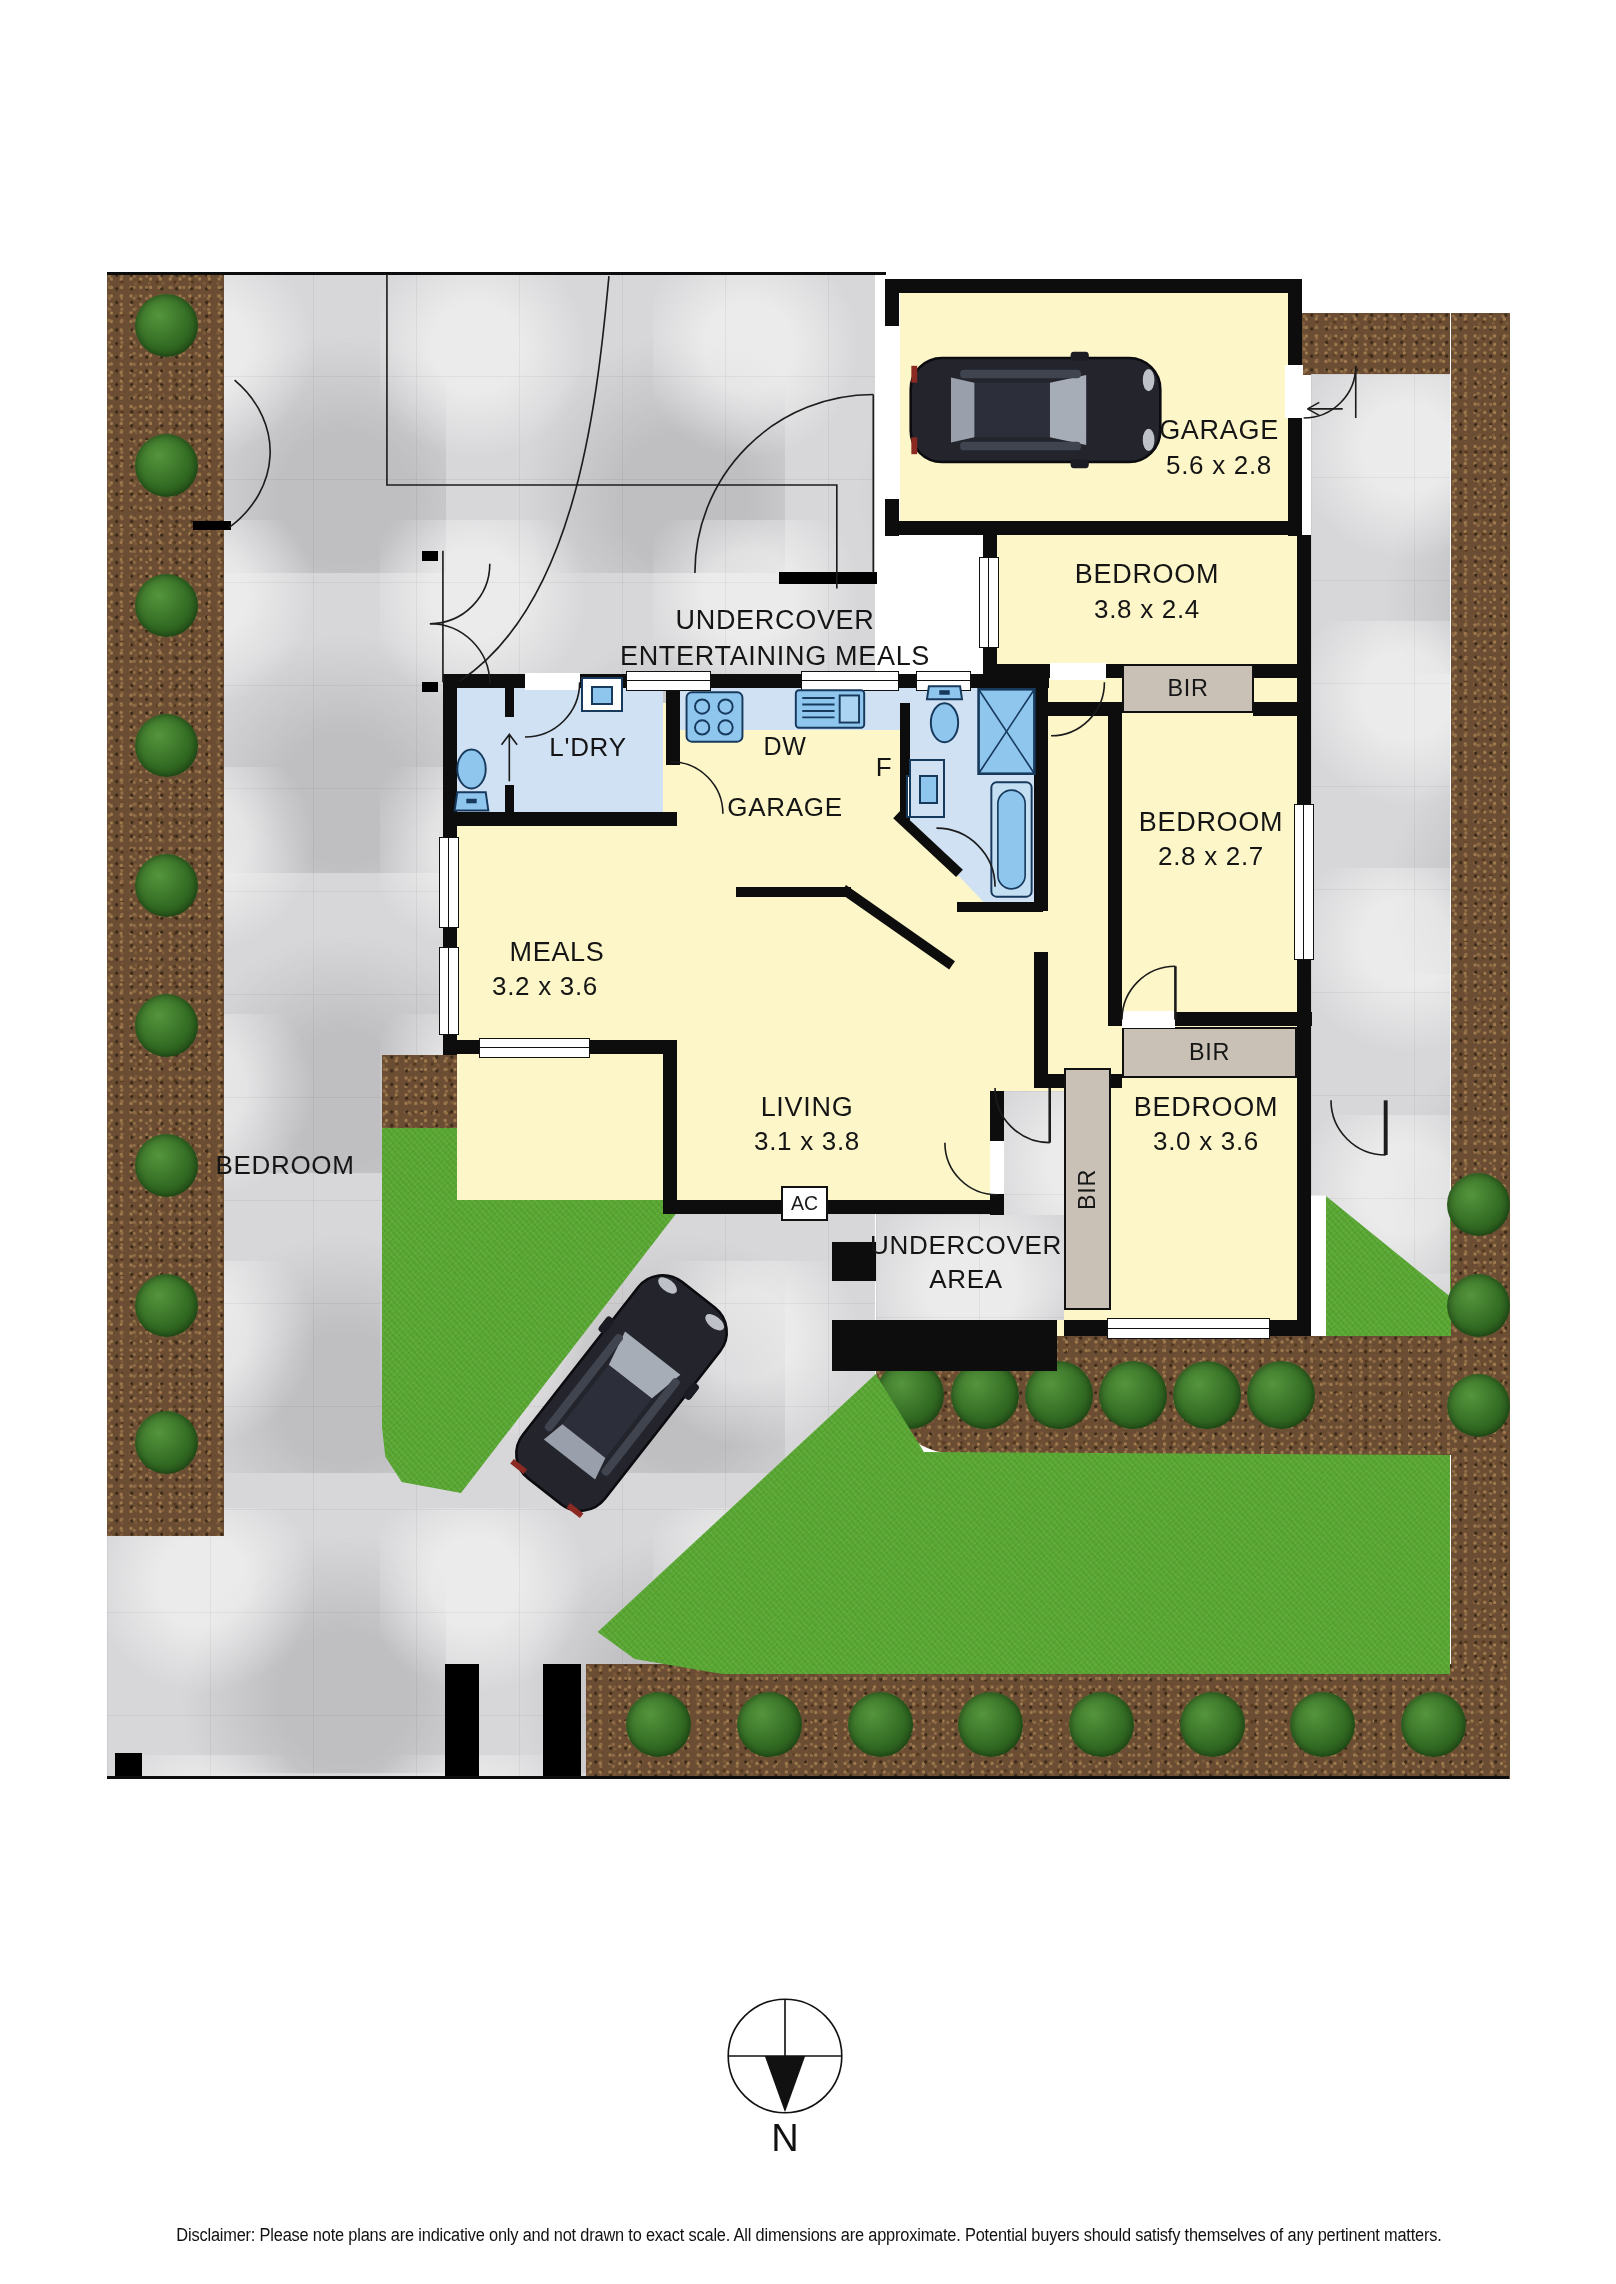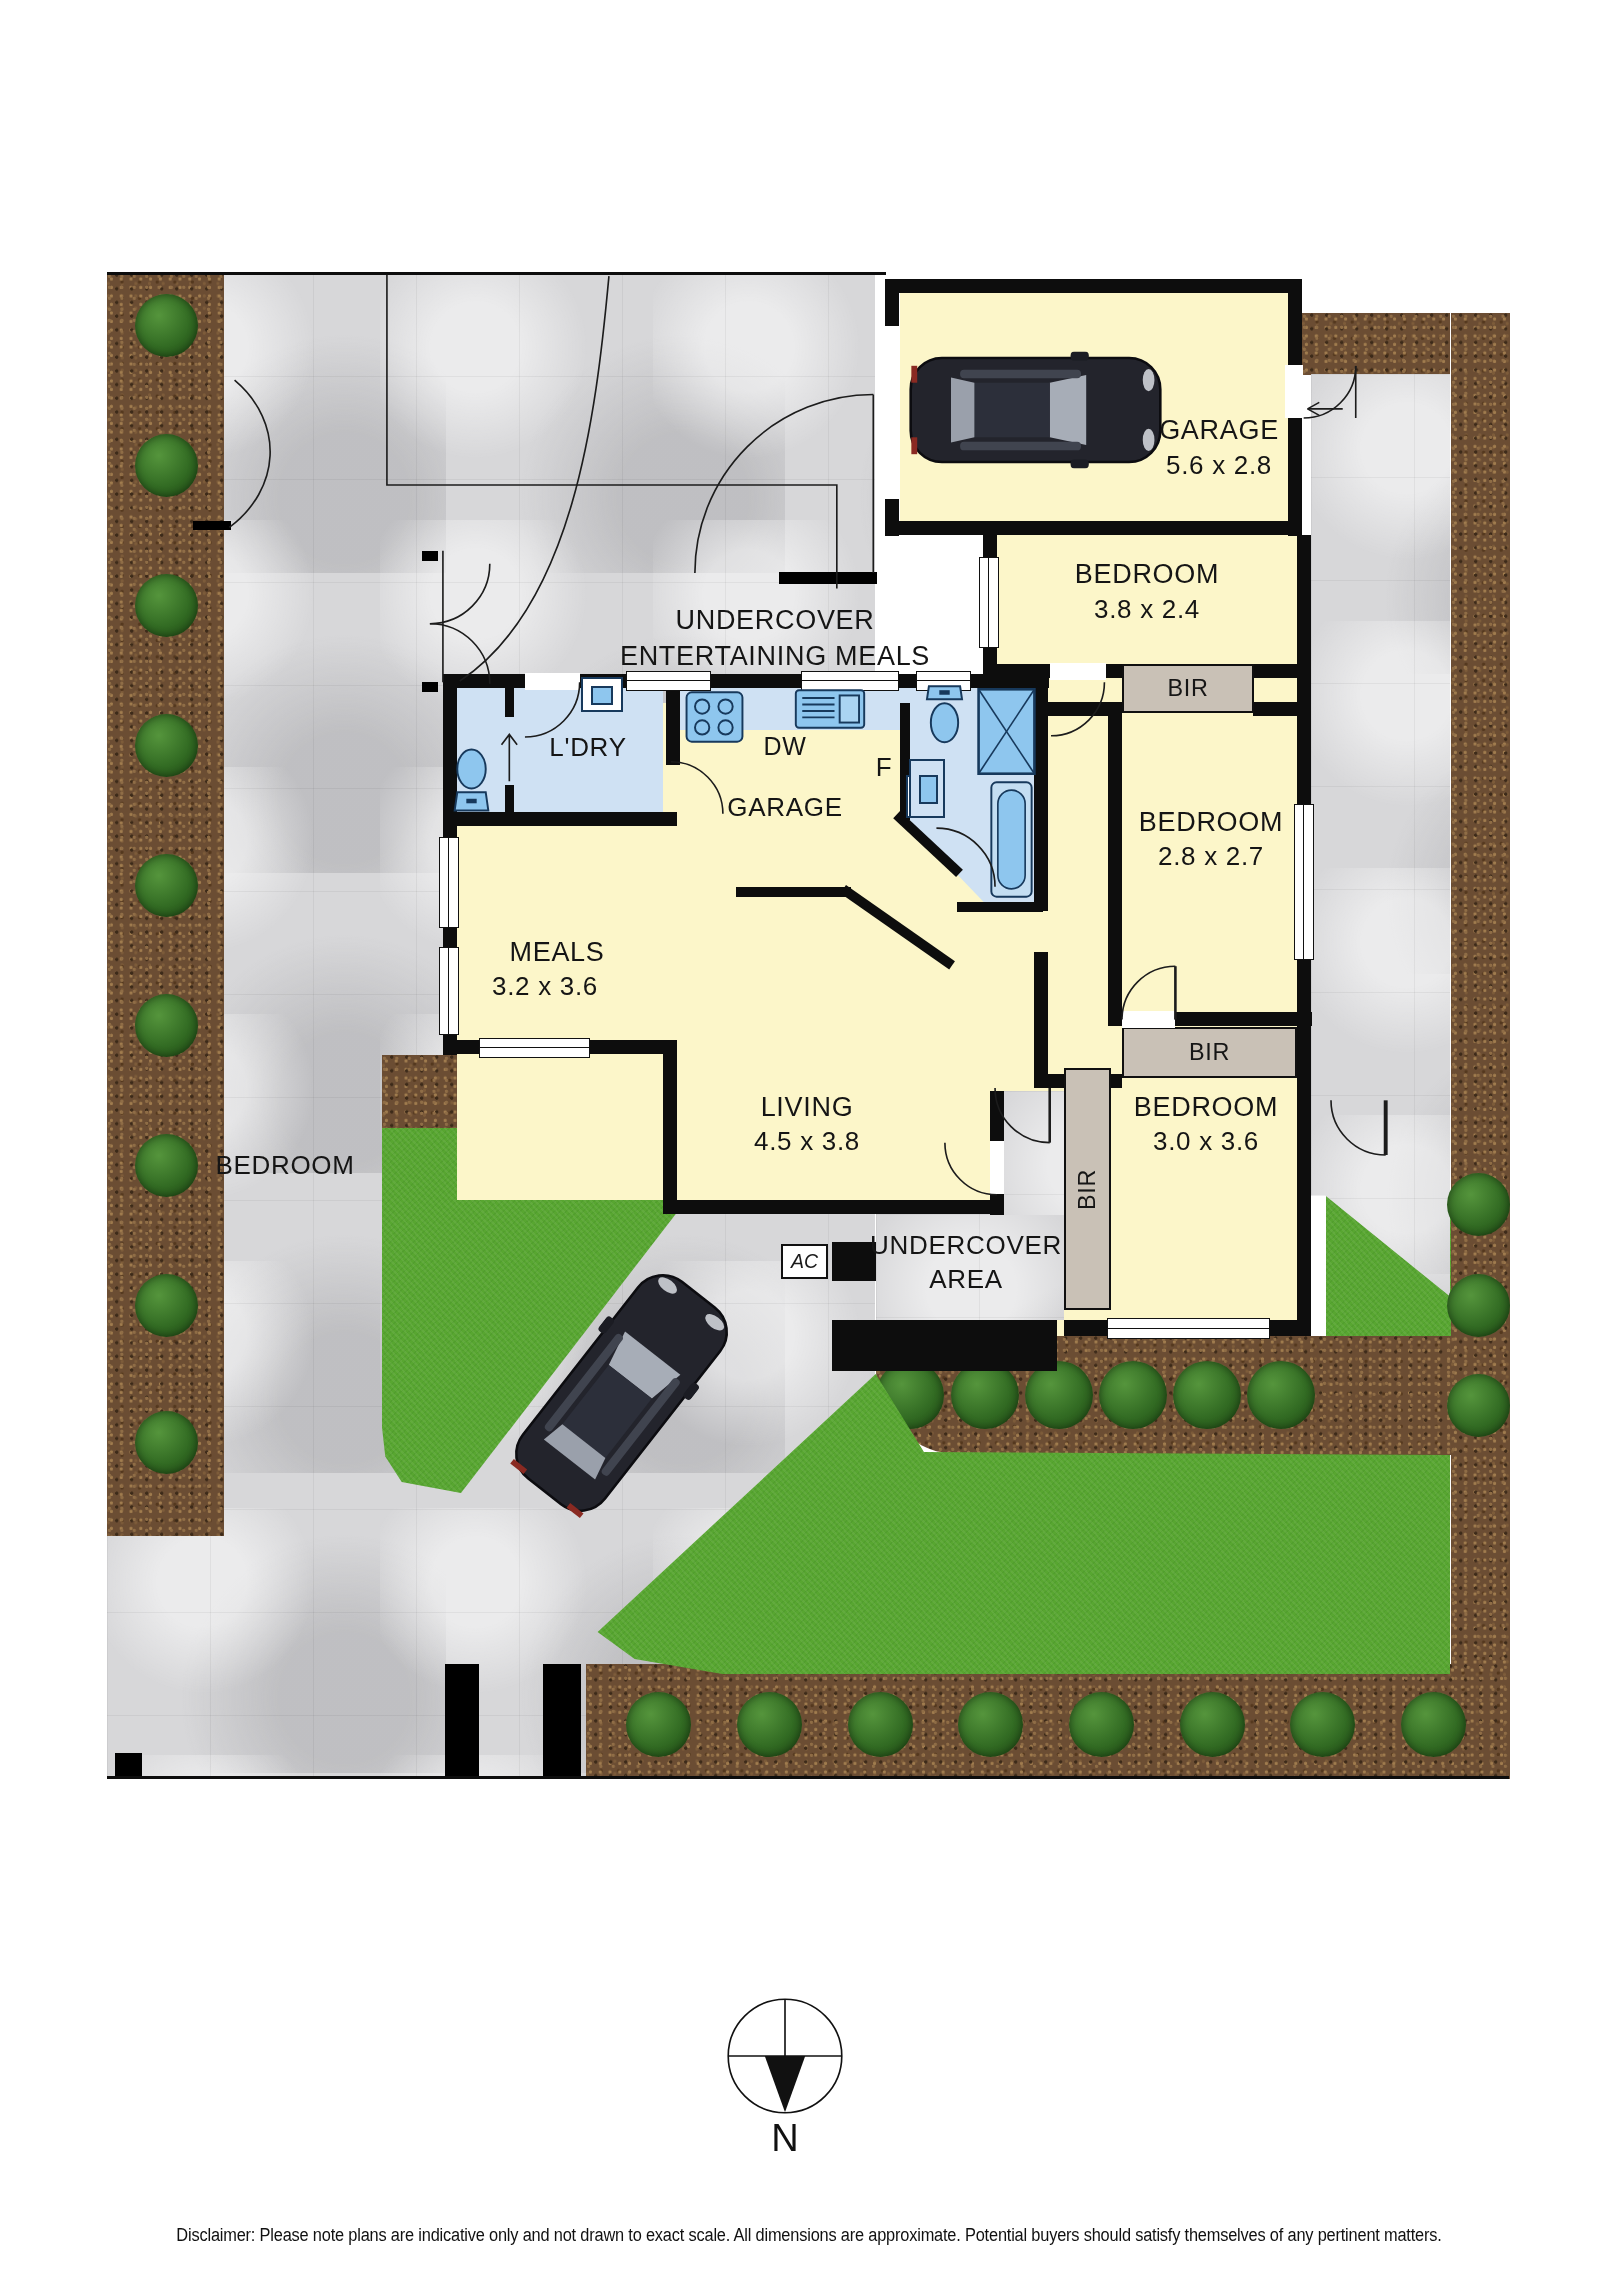--- a/index.html
+++ b/index.html
@@ -305,31 +305,31 @@
   <div class="lbl dims" style="left:1219px;top:465px;">5.6 x 2.8</div>
   <div class="lbl" style="left:1147px;top:574px;">BEDROOM</div>
   <div class="lbl dims" style="left:1147px;top:609px;">3.8 x 2.4</div>
   <div class="lbl" style="left:1211px;top:822px;">BEDROOM</div>
   <div class="lbl dims" style="left:1211px;top:856px;">2.8 x 2.7</div>
   <div class="lbl" style="left:1206px;top:1107px;">BEDROOM</div>
   <div class="lbl dims" style="left:1206px;top:1141px;">3.0 x 3.6</div>
   <div class="lbl" style="left:557px;top:952px;">MEALS</div>
   <div class="lbl dims" style="left:545px;top:986px;">3.2 x 3.6</div>
   <div class="lbl" style="left:807px;top:1107px;">LIVING</div>
-  <div class="lbl dims" style="left:807px;top:1141px;">4.5 x 3.8</div>
+  <div class="lbl dims" style="left:807px;top:1141px;">3.1 x 3.8</div>
   <div class="lbl" style="left:785px;top:807px;font-size:26px;">GARAGE</div>
   <div class="lbl" style="left:588px;top:747px;font-size:26px;">L'DRY</div>
   <div class="lbl small" style="left:785px;top:746px;font-size:25px;">DW</div>
   <div class="lbl small" style="left:884px;top:767px;font-size:26px;">F</div>
   <div class="lbl" style="left:775px;top:620px;">UNDERCOVER</div>
   <div class="lbl" style="left:775px;top:656px;">ENTERTAINING MEALS</div>
   <div class="lbl" style="left:966px;top:1245px;font-size:26px;">UNDERCOVER</div>
   <div class="lbl" style="left:966px;top:1279px;font-size:26px;">AREA</div>
   <div class="lbl" style="left:285px;top:1165px;font-size:26px;">BEDROOM</div>
-  <div class="acbox" style="left:781px;top:1244px;width:47px;height:35px;font-style:italic;">
+  <div class="acbox" style="left:781px;top:1186px;width:47px;height:35px;">
     <span>AC</span>
     </div>
 
   <svg class="overlay" style="left:723px;top:1994px;" width="124" height="124" viewBox="0 0 190 190">
     <circle cx="95" cy="95" r="87" fill="none" stroke="#111" stroke-width="2.5"></circle>
     <line x1="95" y1="8" x2="95" y2="95" stroke="#111" stroke-width="2.5"></line>
     <line x1="8" y1="95" x2="182" y2="95" stroke="#111" stroke-width="2.5"></line>
     <polygon points="64,95 126,95 95,181" fill="#111"></polygon>
   </svg>
   <div class="north-n" style="left:785px;top:2117px;">N</div>

